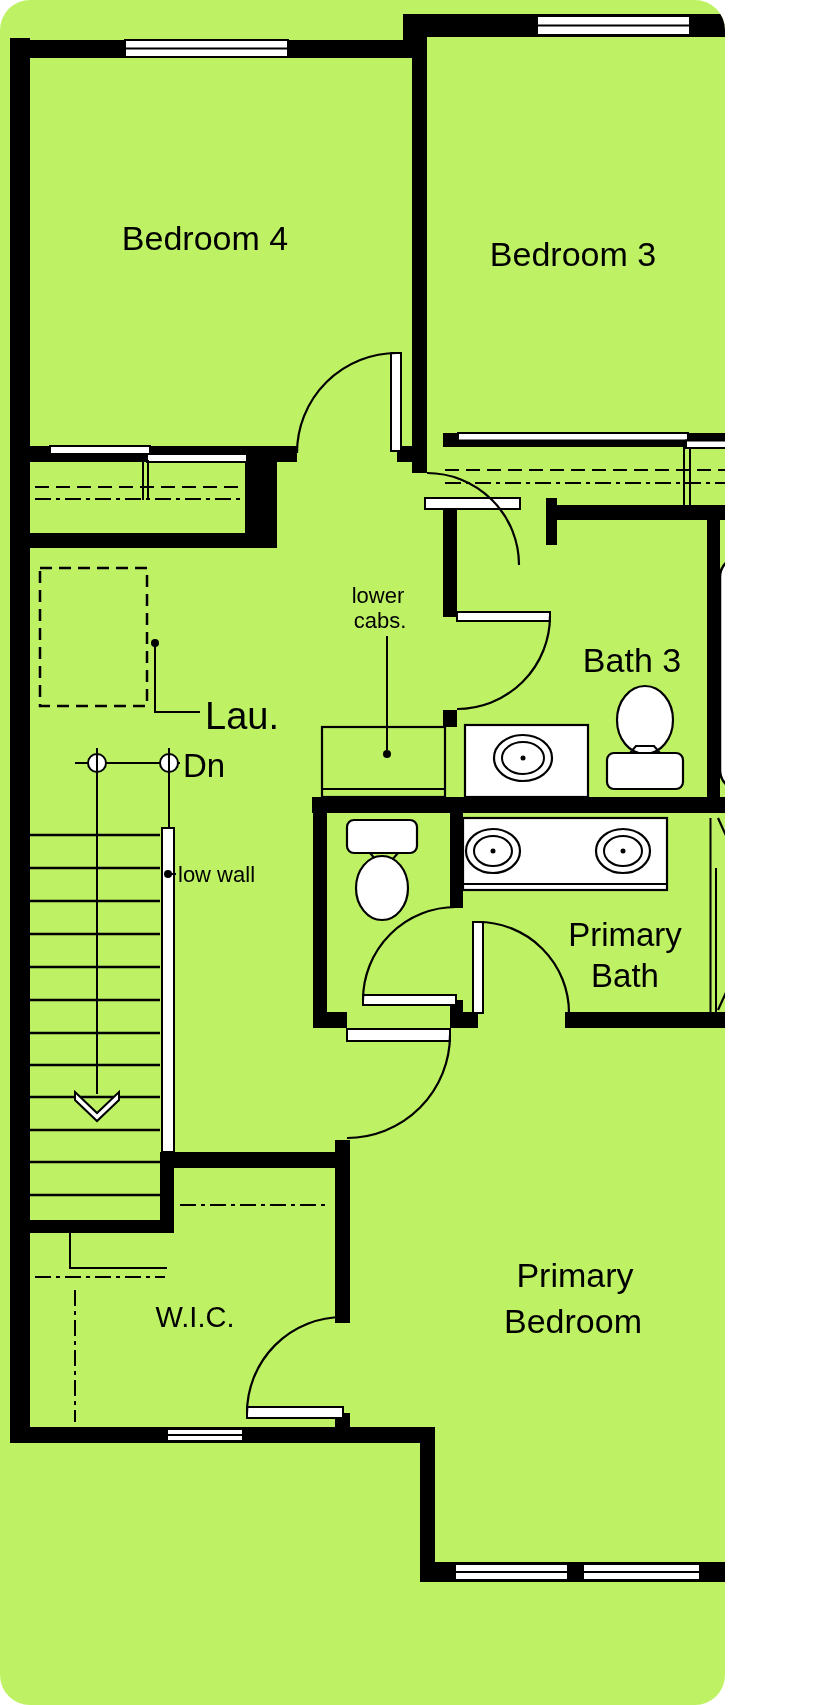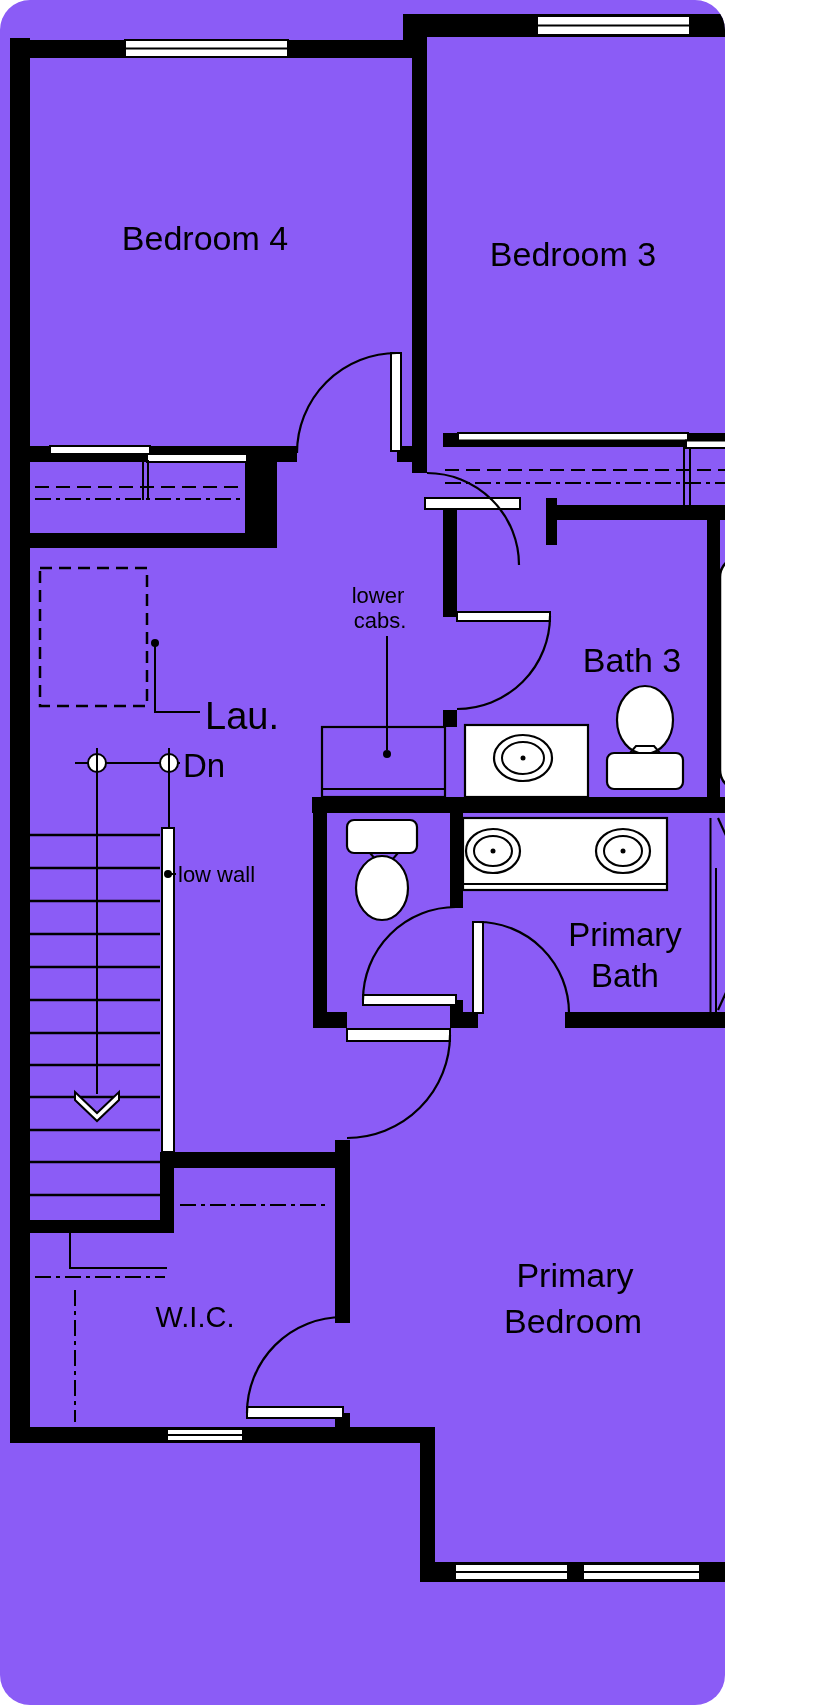--- a/index.html
+++ b/index.html
@@ -1,16 +1,16 @@
 <!DOCTYPE html>
 <html><head>
 <meta charset="utf-8">
 <style>
   html,body{margin:0;padding:0;background:#ffffff;}
-  .page{width:725px;height:1705px;position:relative;background:#8b5cf6;overflow:hidden;border-radius:30px;}
+  .page{width:725px;height:1705px;position:relative;background:#bef264;overflow:hidden;border-radius:30px;}
   svg{display:block;}
   text{font-family:"Liberation Sans","DejaVu Sans",sans-serif;fill:#000;}
   .room-label{font-size:34px;}
   .room-label-sm{font-size:33px;}
   .wic-label{font-size:29px;}
   .lau-label{font-size:38px;}
   .dn-label{font-size:33px;}
   .note-label{font-size:22px;}
 </style>
 </head>

